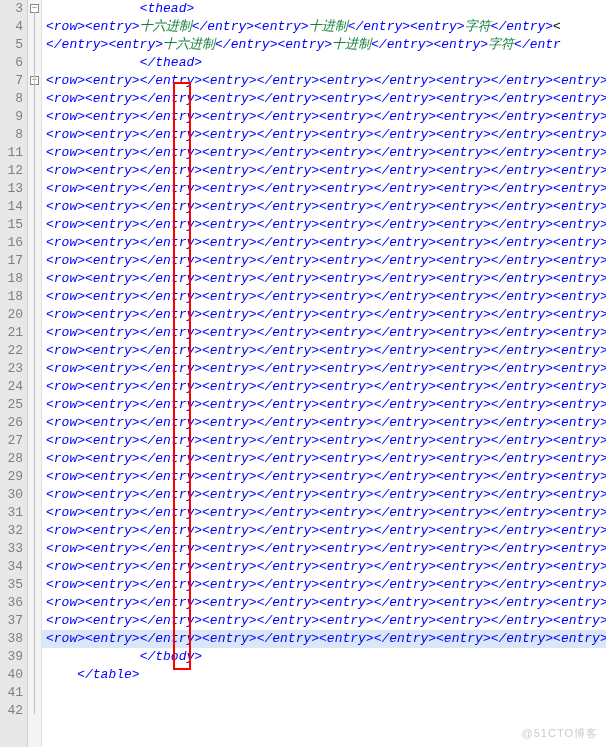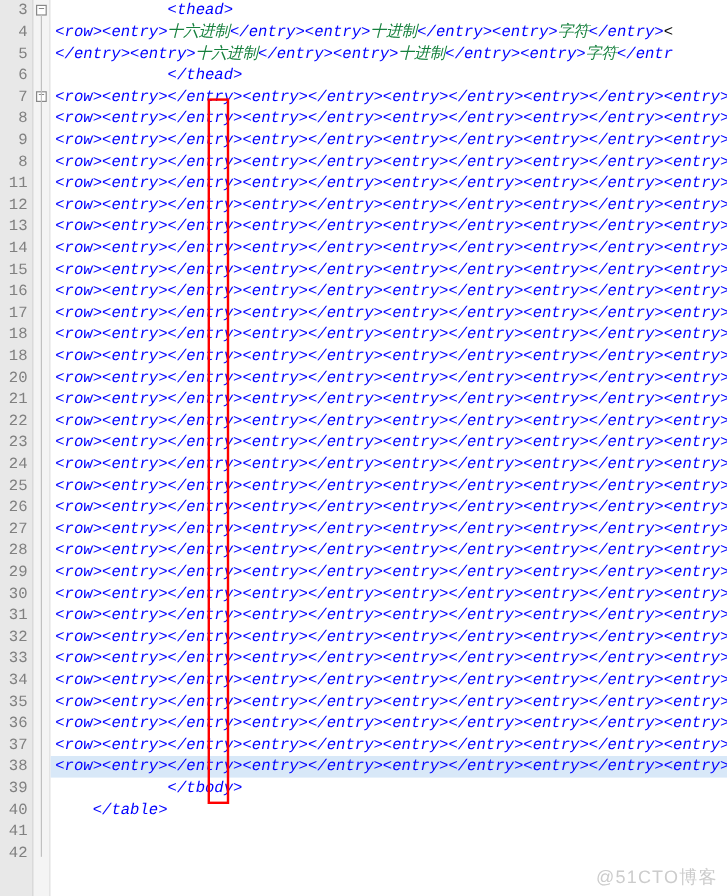--- a/index.html
+++ b/index.html
@@ -78,21 +78,21 @@
   .redbox {
     position: absolute;
     border: 2px solid #ff0000;
     pointer-events: none;
   }
   .watermark {
     position: absolute;
     right: 8px;
     bottom: 6px;
     color: #ccc;
-    font-size: 15px;
+    font-size: 11px;
     font-family: sans-serif;
     letter-spacing: 1px;
   }
 </style>
 </head>
 <body>
 
 <div class="editor">
   <div class="gutter" id="gutter">
       <div class="ln">3</div>

